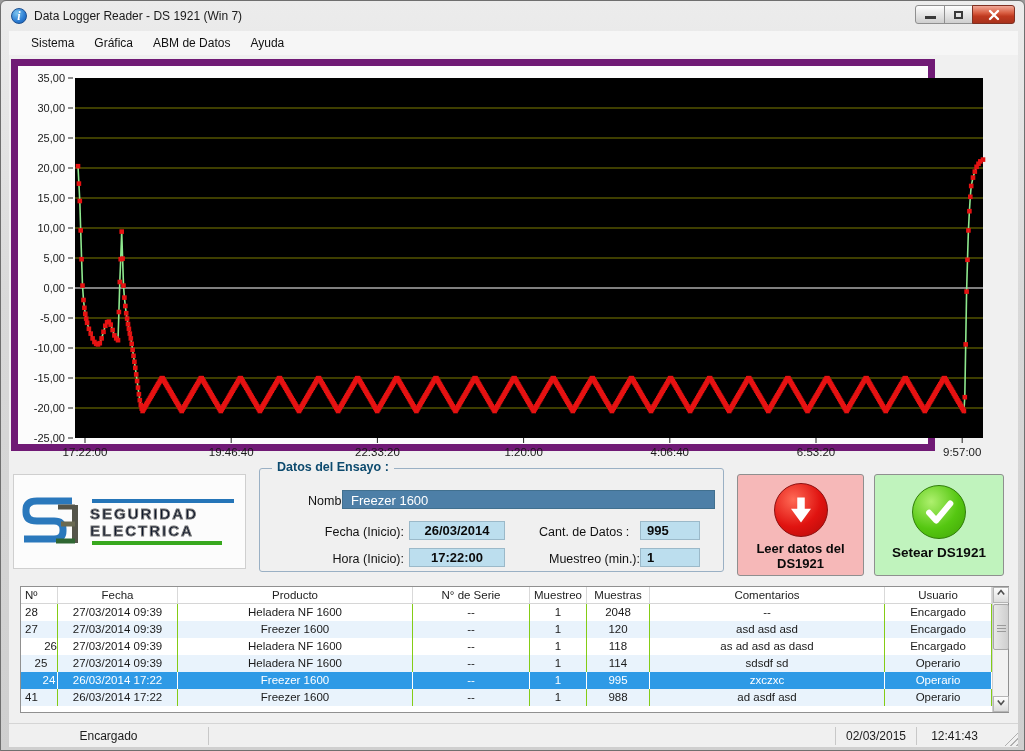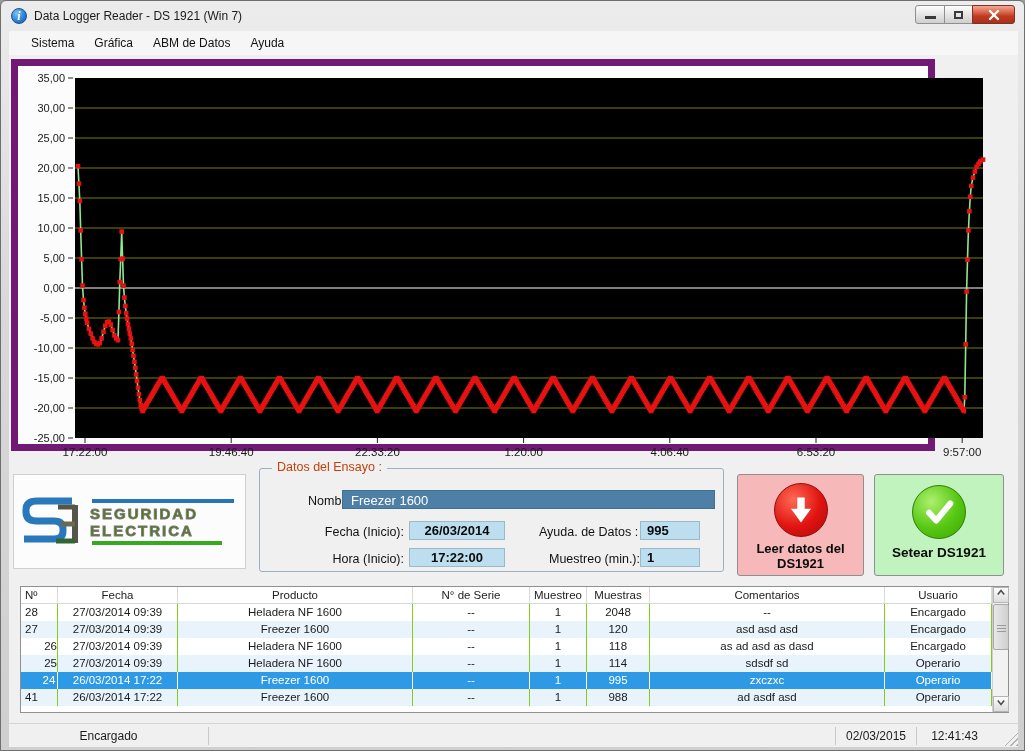--- a/index.html
+++ b/index.html
@@ -30,27 +30,27 @@
   .client{position:absolute;left:8px;top:54px;width:1009px;height:692px;background:#f0f0f0;}
   
   .chart-panel{position:absolute;left:2px;top:4px;width:924px;height:392px;background:#fcfcfc;
     border:7px solid #701a75;}
   
   .logo-panel{position:absolute;left:4px;top:419px;width:233px;height:95px;background:#fcfcfc;
     border:1px solid #cfcfcf;display:flex;align-items:center;}
   .logo-text{margin-left:4px;}
   .logo-bar-top{height:4px;background:#2575b8;width:142px;margin-left:2px;margin-bottom:2px;}
   .logo-bar-bot{height:4px;background:#38a81e;width:130px;margin-left:2px;margin-top:2px;}
-  .logo-line{font-size:15px;font-weight:bold;letter-spacing:2px;color:#4d7c0f;
+  .logo-line{font-size:15px;font-weight:bold;letter-spacing:2px;color:#0f172a;
     -webkit-text-stroke:0.9px #787878;line-height:17px;}
   
   .groupbox{position:absolute;left:250px;top:413px;width:465px;height:104px;
     border:1px solid #9ab0c4;border-radius:3px;}
   .group-title{position:absolute;left:12px;top:-9px;background:#f0f0f0;padding:0 5px;
-    font-size:12.5px;font-weight:normal;color:#c2410c;}
+    font-size:12.5px;font-weight:bold;color:#0c4a6e;}
   .field-label{position:absolute;font-size:12.5px;color:#111;}
   .field-box{position:absolute;background:#bcdeee;border:1px solid #9bb9c9;
     font-size:13px;font-weight:bold;color:#0a0a0a;padding:1px 6px;line-height:16px;}
   .nombre-box{position:absolute;background:#4d7fa7;border:1px solid #41708f;color:#fff;
     font-size:13px;padding:1px 8px;line-height:17px;font-weight:normal;}
   
   .action-btn{position:absolute;border:1px solid #8f8f8f;border-radius:3px;text-align:center;
     font-weight:bold;color:#0a0a0a;cursor:pointer;}
   .btn-leer{left:728px;top:419px;width:127px;height:102px;background:#f6b8b8;font-size:13px;}
   .btn-setear{left:865px;top:419px;width:130px;height:102px;background:#c0f3bd;font-size:13.5px;}
@@ -1166,21 +1166,21 @@
     </div>
 
     <div class="groupbox">
       <div class="group-title">Datos del Ensayo :</div>
       <div class="field-label" style="left:48px;top:25px;">Nombre :</div>
       <div class="nombre-box" style="left:82px;top:21px;width:373px;height:19px;">Freezer 1600</div>
       <div class="field-label" style="left:42px;top:56px;width:102px;text-align:right;">Fecha (Inicio):</div>
       <div class="field-box" style="left:149px;top:52px;width:96px;height:19px;text-align:center;">26/03/2014</div>
       <div class="field-label" style="left:42px;top:83px;width:102px;text-align:right;">Hora (Inicio):</div>
       <div class="field-box" style="left:149px;top:79px;width:96px;height:19px;text-align:center;">17:22:00</div>
-      <div class="field-label" style="left:279px;top:56px;width:100px;">Ayuda. de Datos :</div>
+      <div class="field-label" style="left:279px;top:56px;width:100px;">Cant. de Datos :</div>
       <div class="field-box" style="left:380px;top:52px;width:60px;height:19px;">995</div>
       <div class="field-label" style="left:289px;top:83px;width:100px;">Muestreo (min.):</div>
       <div class="field-box" style="left:380px;top:79px;width:60px;height:19px;">1</div>
     </div>
 
     <div class="action-btn btn-leer">
       <div class="icon-circle circle-red">
         <svg width="30" height="32" viewBox="0 0 24 24">
           <path d="M9 2 h6 v9 h5 L12 22 4 11 h5 z" fill="#ffffff"></path>
         </svg>
@@ -1232,21 +1232,21 @@
             <div class="tbl-cell" style="width: 37px; text-align: right; padding-left: 4px;">26</div>
             <div class="tbl-cell" style="width: 120px;">27/03/2014 09:39</div>
             <div class="tbl-cell" style="width: 235px;">Heladera NF 1600</div>
             <div class="tbl-cell" style="width: 117px;">--</div>
             <div class="tbl-cell" style="width: 57px;">1</div>
             <div class="tbl-cell" style="width: 63px;">118</div>
             <div class="tbl-cell" style="width: 235px;">as ad asd as dasd</div>
             <div class="tbl-cell" style="width: 107px;">Encargado</div>
           </div>
           <div class="tbl-row" style="background: rgb(233, 243, 252);">
-            <div class="tbl-cell" style="width: 37px; text-align: right; padding-left: 4px;">25</div>
+            <div class="tbl-cell" style="width: 37px; text-align: center; padding-left: 4px;">25</div>
             <div class="tbl-cell" style="width: 120px;">27/03/2014 09:39</div>
             <div class="tbl-cell" style="width: 235px;">Heladera NF 1600</div>
             <div class="tbl-cell" style="width: 117px;">--</div>
             <div class="tbl-cell" style="width: 57px;">1</div>
             <div class="tbl-cell" style="width: 63px;">114</div>
             <div class="tbl-cell" style="width: 235px;">sdsdf sd</div>
             <div class="tbl-cell" style="width: 107px;">Operario</div>
           </div>
           <div class="tbl-row" style="background: rgb(46, 154, 230);">
             <div class="tbl-cell" style="width: 37px; text-align: center; padding-left: 20px; color: rgb(255, 255, 255); border-right-color: rgb(255, 255, 255);">24</div>

